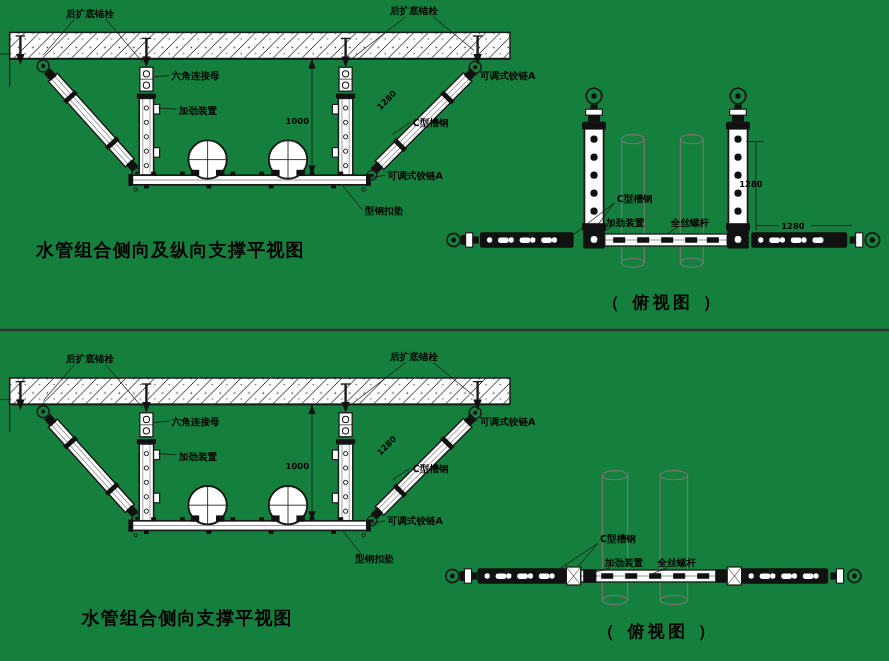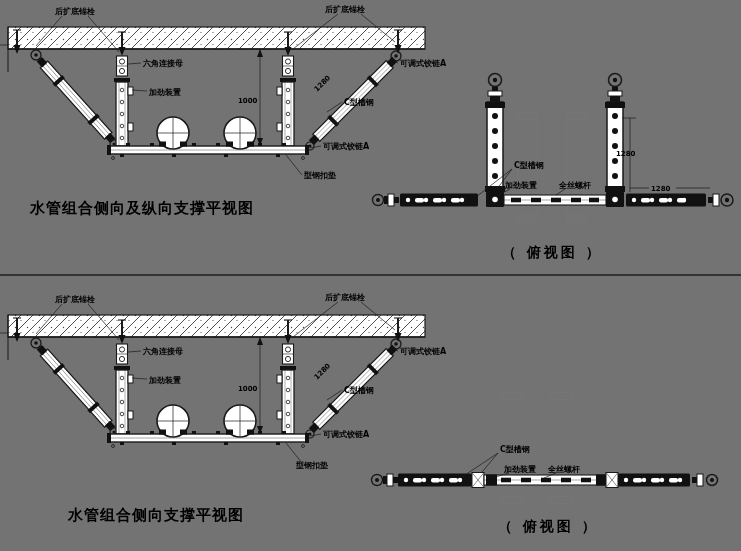--- a/index.html
+++ b/index.html
@@ -1,16 +1,16 @@
 <!DOCTYPE html>
 <html><head>
 <meta charset="utf-8">
 <style>
   html,body{margin:0;padding:0;background:#fff;}
-  #stage{position:relative;width:741px;height:551px;background:#737373;overflow:hidden;}
+  #stage{position:relative;width:741px;height:551px;background:#15803d;overflow:hidden;}
   svg{display:block;}
   text{font-family:"DejaVu Sans",sans-serif;fill:#000;}
   text.lbl{font-size:8px;font-weight:bold;}
   text.dim{font-size:7px;font-weight:bold;}
   text.title{font-size:15px;font-weight:bold;letter-spacing:1px;}
   text.caption{font-size:14px;font-weight:bold;letter-spacing:3px;}
 </style>
 </head>
 <body>
 

